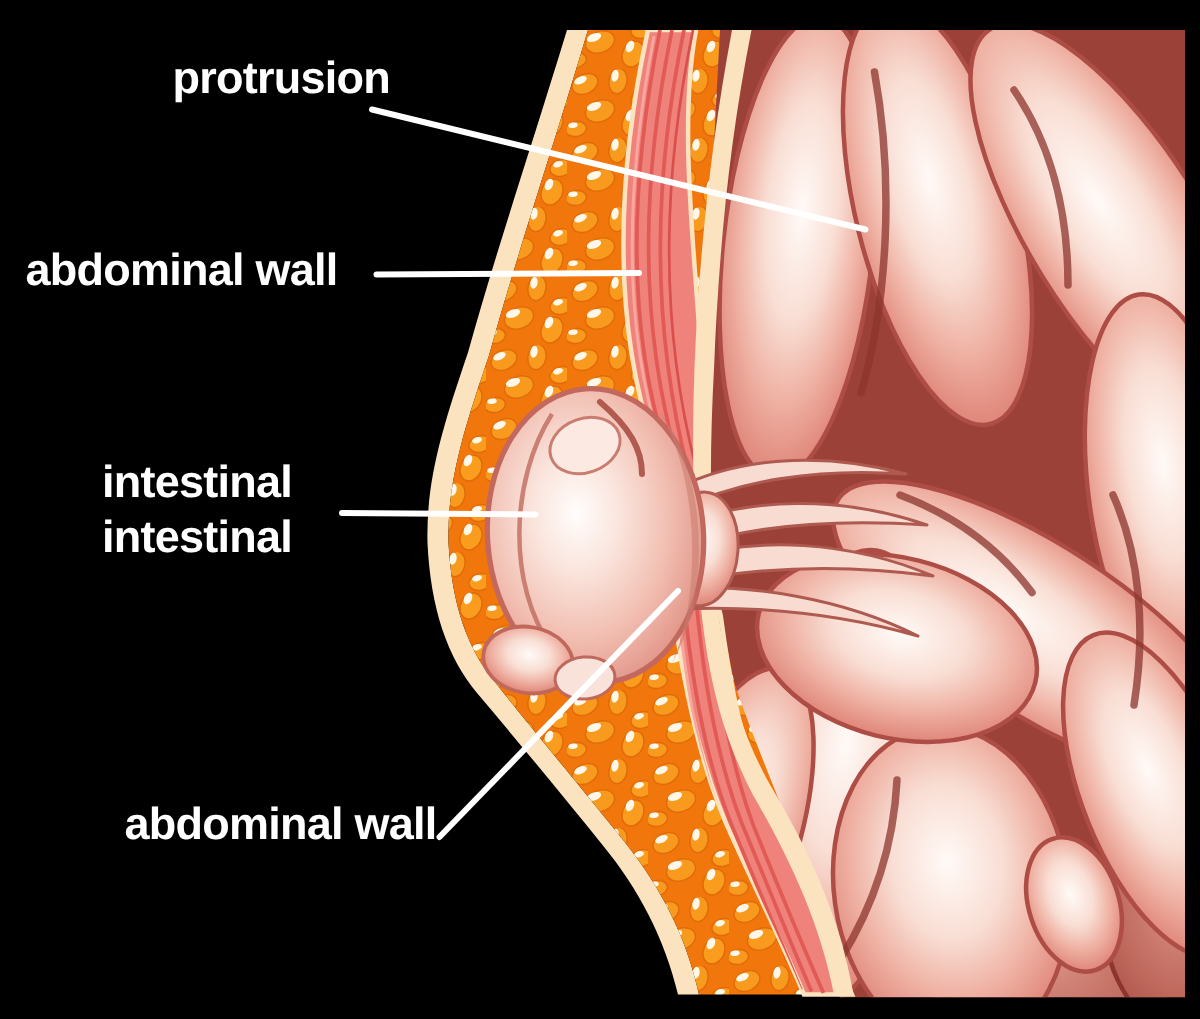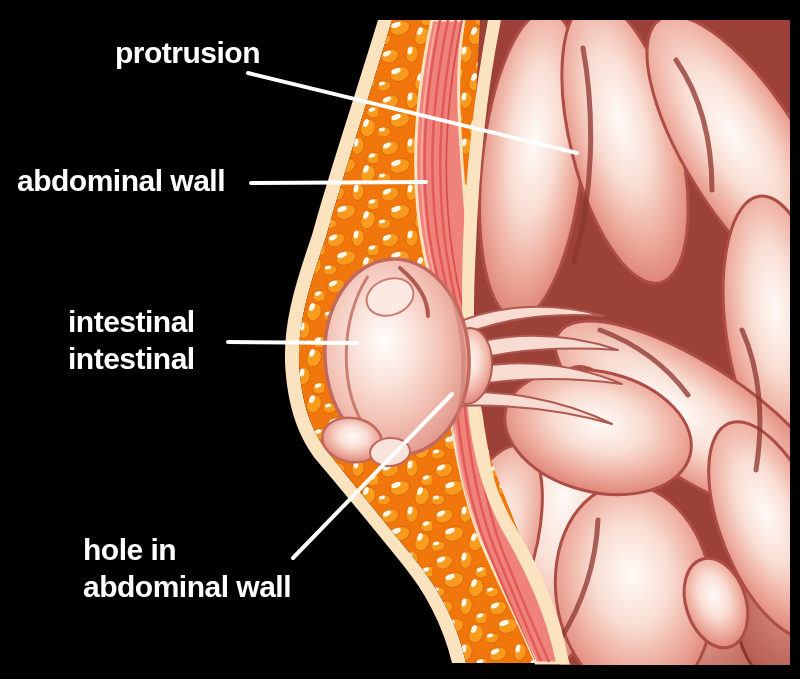--- a/index.html
+++ b/index.html
@@ -251,17 +251,16 @@
   <div class="label" id="label-abdominal-wall">
     <div>abdominal wall</div>
   </div>
 
   <div class="label" id="label-intestinal-protrusion">
     <div>intestinal</div>
     <div>intestinal</div>
   </div>
 
   <div class="label" id="label-hole">
-    <div>hole in</div>
     <div>abdominal wall</div>
   </div>
 
 </div>
 
 </body></html>

